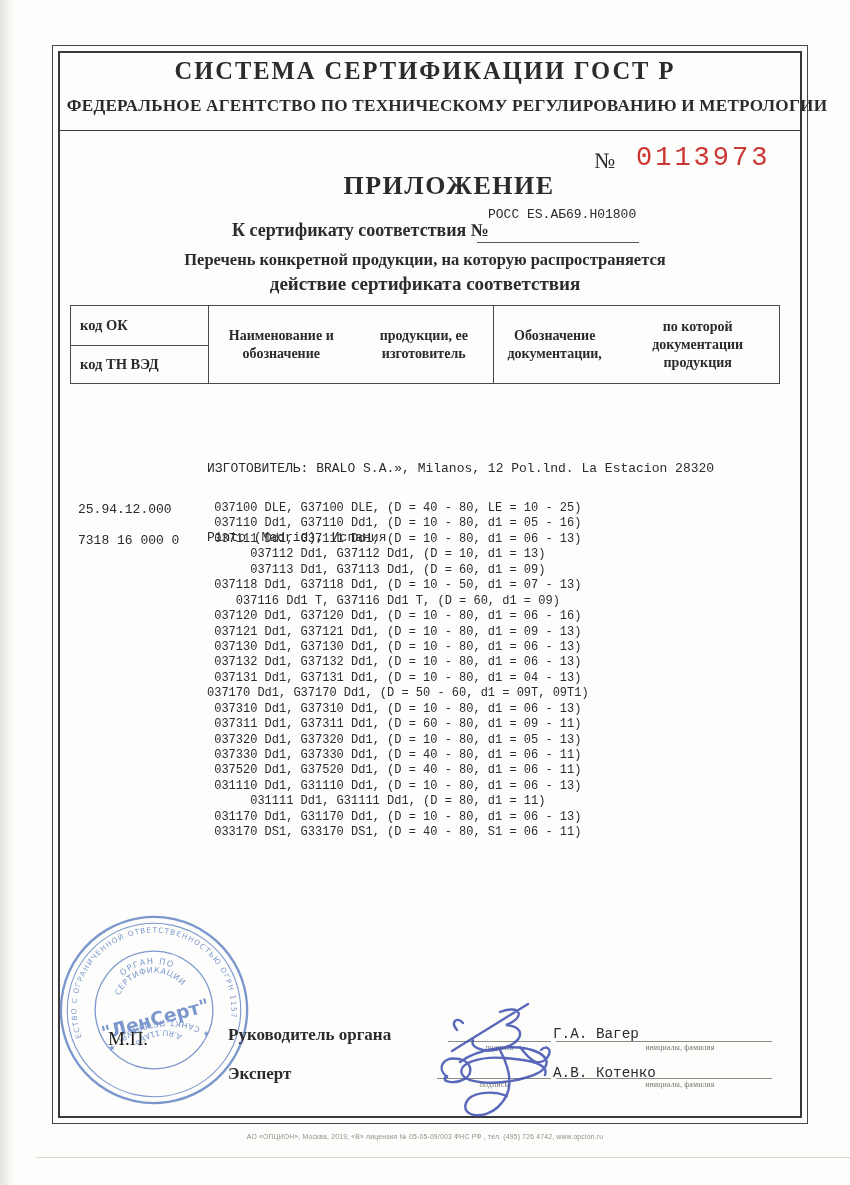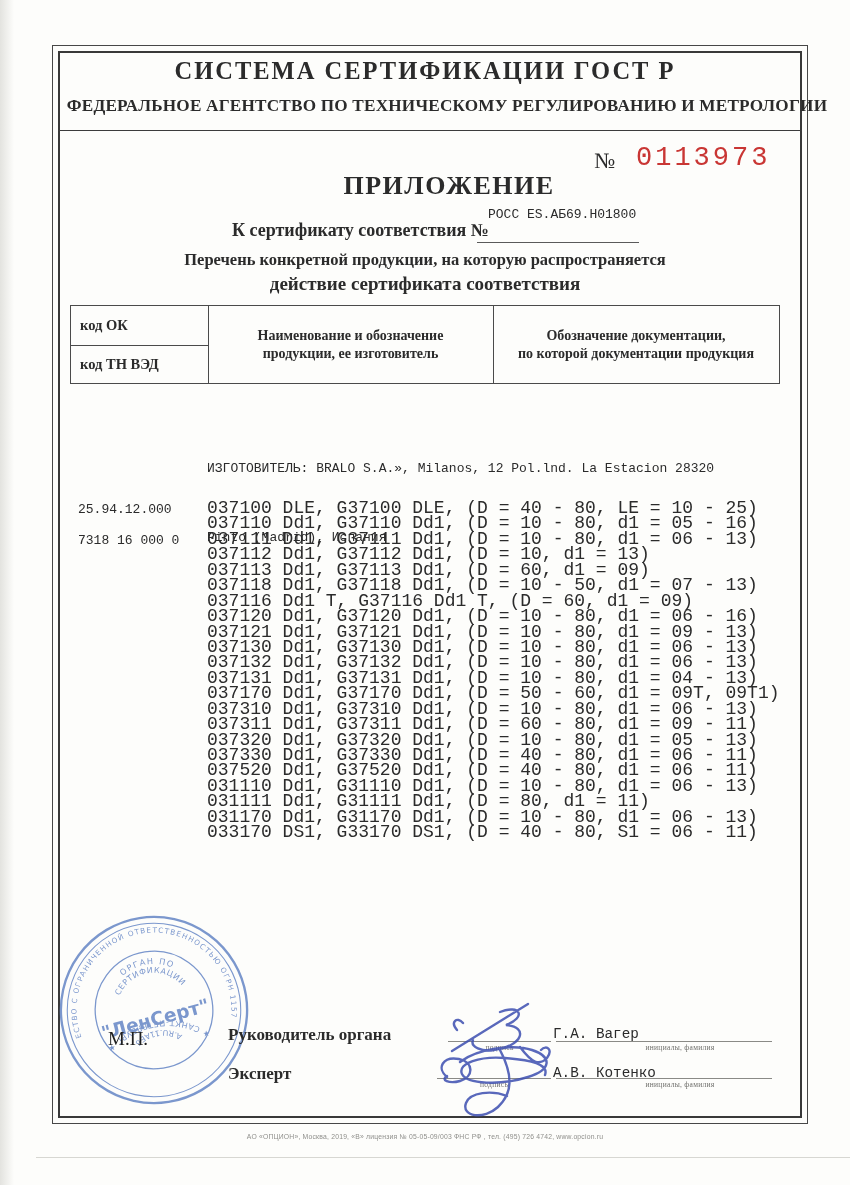--- a/index.html
+++ b/index.html
@@ -28,26 +28,26 @@
   .cert-label{left:232px;top:220px;font-size:18px;font-weight:bold;}
   .cert-line{left:477px;top:242px;width:162px;height:1px;background:#5a5a5a;}
   .scope1{top:250px;font-size:16.5px;font-weight:bold;}
   .scope2{top:273px;font-size:19px;font-weight:bold;}
   .spec-table{left:70px;top:305px;width:708px;height:77px;border:1.4px solid #4a4a4a;}
   .col1{position:absolute;left:0;top:0;width:137px;height:100%;border-right:1.2px solid #4a4a4a;}
   .col1-top{position:absolute;left:0;top:0;width:100%;height:39px;border-bottom:1.2px solid #4a4a4a;}
   .col1-cell{position:absolute;left:9px;font-size:14.5px;font-weight:600;}
   .col2{position:absolute;left:137px;top:0;width:285px;height:100%;border-right:1.2px solid #4a4a4a;}
   .col3{position:absolute;left:422px;top:0;width:286px;height:100%;}
-  .colhead{display:flex;flex-direction:column;justify-content:center;align-items:center;
+  .colhead{display:flex;justify-content:center;align-items:center;
     height:100%;font-size:14px;font-weight:600;line-height:18px;text-align:center;}
   .manu{left:207px;top:411px;font-size:13px;line-height:23px;}
   .code-ok{left:78px;top:502px;font-size:13px;}
   .code-tnved{left:78px;top:533px;font-size:13px;}
-  .products{left:207px;top:501px;font-size:18px;}
+  .products{left:207px;top:501px;font-size:12px;text-align:center;}
   .product-line{height:15.45px;line-height:15.45px;white-space:pre;}
   .sig-label1{left:228px;top:1025px;font-size:17px;font-weight:bold;}
   .sig-label2{left:228px;top:1064px;font-size:17px;font-weight:bold;}
   .rule{height:1px;background:#8a8a86;}
   .sig-line1{left:448px;top:1041px;width:103px;}
   .sig-line2{left:437px;top:1078px;width:114px;}
   .name-line1{left:556px;top:1041px;width:216px;}
   .name-line2{left:556px;top:1078px;width:216px;}
   .caption{font-size:7.5px;color:#6e6e6a;letter-spacing:0.3px;text-align:center;}
   .cap-sign1{left:448px;top:1043px;width:103px;}

